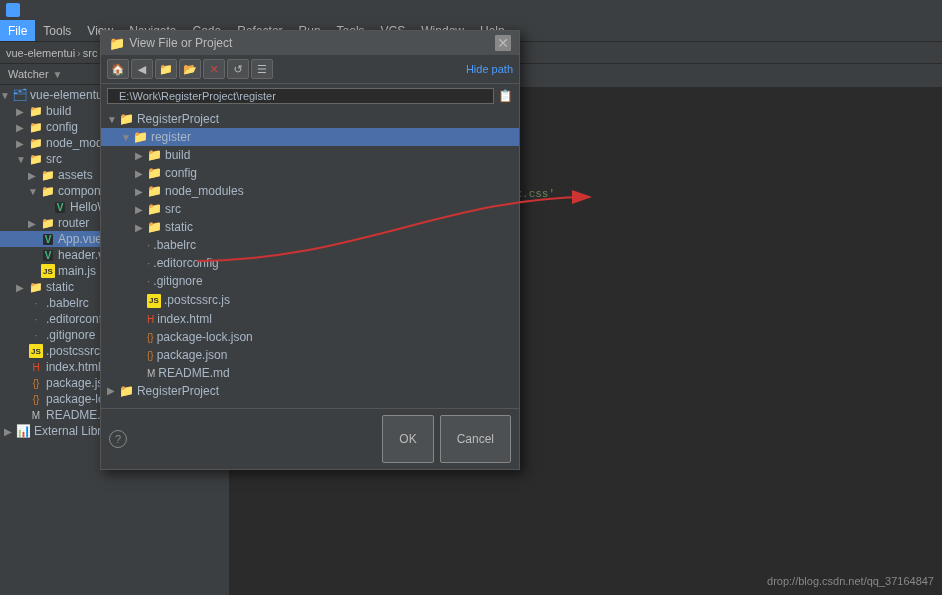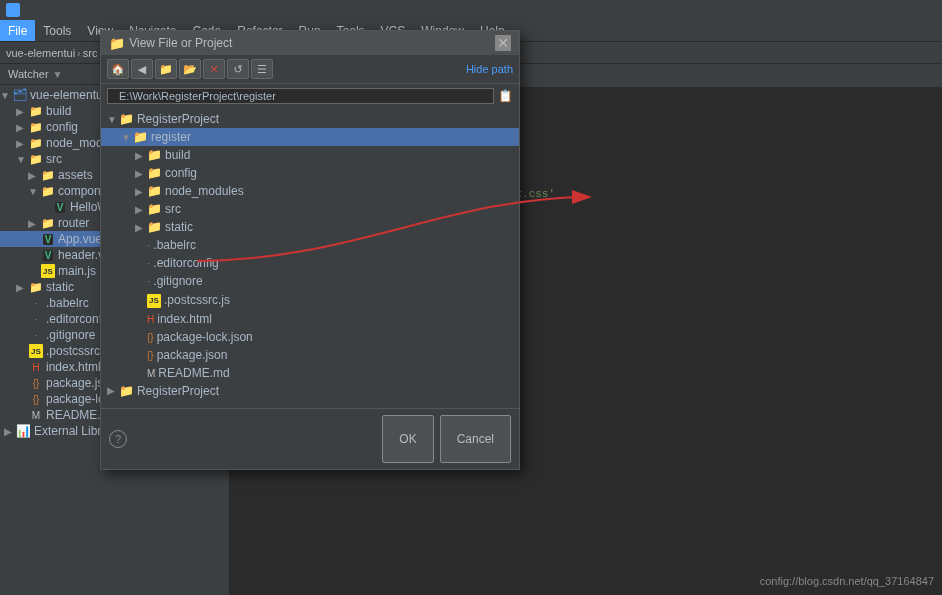--- a/index.html
+++ b/index.html
@@ -390,21 +390,21 @@
           <span class="line-num">16</span>
           <span class="line-code">})</span>
         </div>
         <div class="code-line">
           <span class="line-num">17</span>
           <span class="line-code"></span>
         </div>
       </div>
 
     <div id="watermark">
-      <span>config://blog.csdn.net/qq_37164847</span>
+      <span>drop://blog.csdn.net/qq_37164847</span>
     </div>
   </div>
 </div>
 
 <div id="dialog-overlay">
   <div id="dialog">
     <div id="dialog-titlebar">
       <div id="dialog-title">
         <span style="color:#4a9eff; font-size:13px;">📁</span>
         <span>View File or Project</span>

